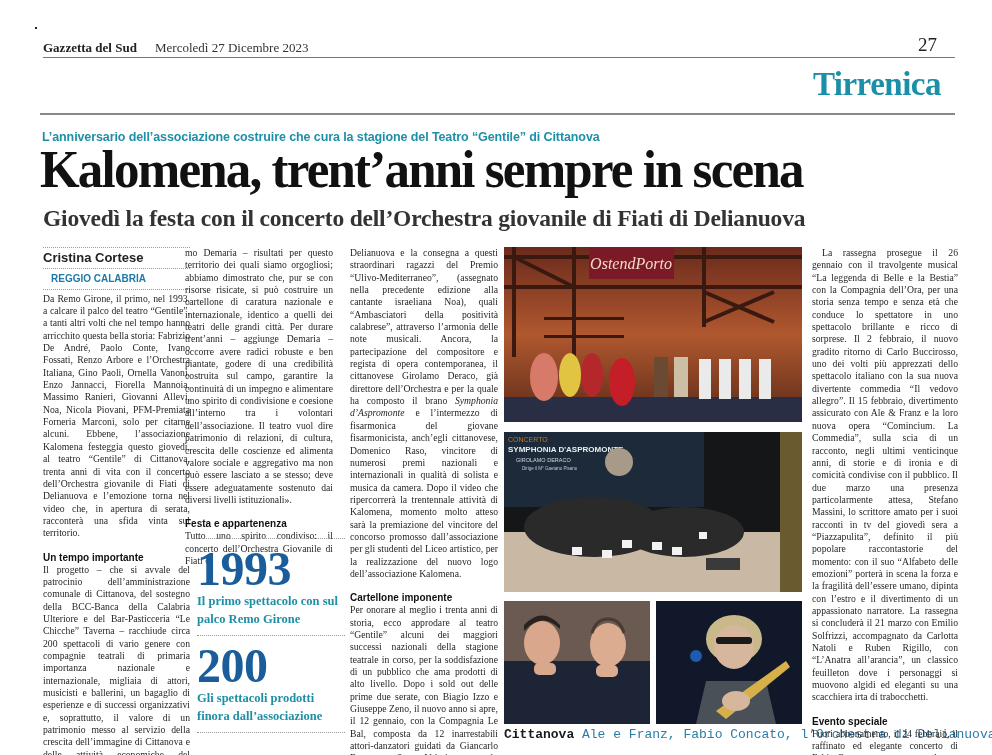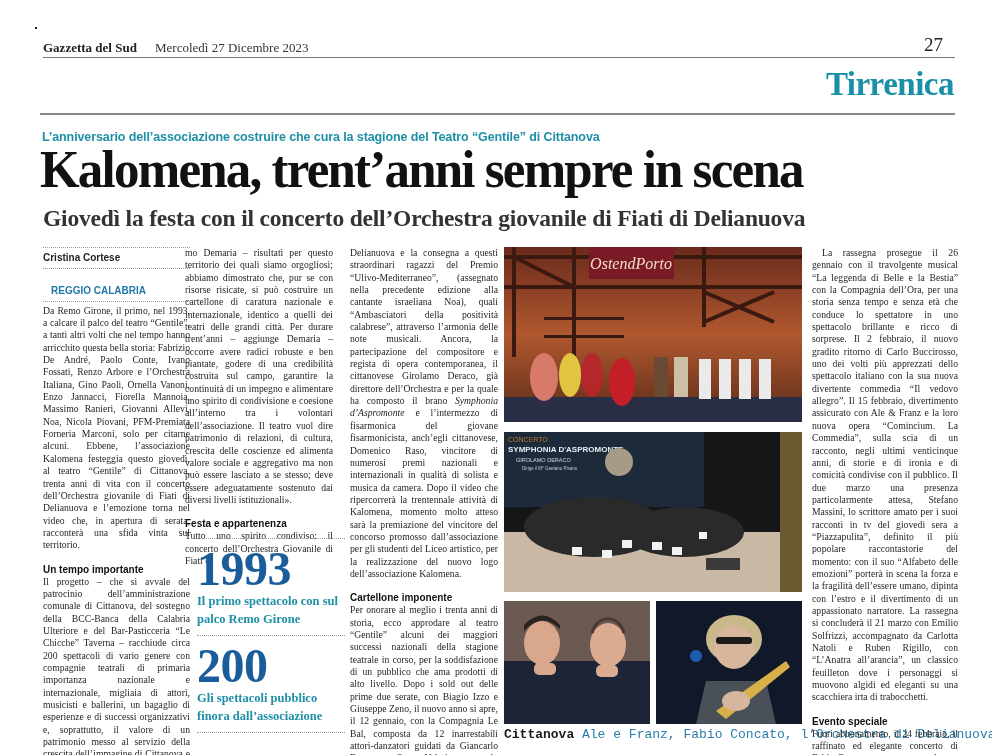--- a/index.html
+++ b/index.html
@@ -4,44 +4,44 @@
 <style>
   * { box-sizing: border-box; margin: 0; padding: 0; }
   html, body { width: 992px; height: 755px; background: #ffffff; overflow: hidden; }
   body { position: relative; font-family: "DejaVu Serif", serif; color: #1a1a1a; }
 
   .dot { position: absolute; left: 35px; top: 27px; width: 2px; height: 2px; background: #222; }
 
   .masthead { position: absolute; left: 43px; top: 38px; width: 912px; height: 20px; border-bottom: 1.5px solid #777; text-align: center; }
   .masthead .paper { position: absolute; left: 0; top: 2px; font-family: "Liberation Serif", serif; font-weight: bold; font-size: 13px; color: #222; }
   .masthead .date { position: absolute; left: 90px; top: 2px; font-family: "Liberation Serif", serif; font-size: 13px; color: #333; margin-left: 22px; }
-  .masthead .pagenum { position: absolute; right: 12px; top: -4px; font-family: "Liberation Serif", serif; font-size: 19px; color: #222; }
-
-  .section { position: absolute; right: 38px; top: 66px; font-family: "Liberation Serif", serif; font-weight: bold; font-size: 33px; color: #1a8fa8; letter-spacing: -0.5px; }
+  .masthead .pagenum { position: absolute; right: 18px; top: -4px; font-family: "Liberation Serif", serif; font-size: 19px; color: #222; }
+
+  .section { position: absolute; right: 51px; top: 66px; font-family: "Liberation Serif", serif; font-weight: bold; font-size: 33px; color: #1a8fa8; letter-spacing: -0.5px; }
 
   .rule-top { position: absolute; left: 40px; top: 113px; width: 915px; height: 0; border-top: 2px solid #888; }
 
   .kicker { position: absolute; left: 42px; top: 130px; font-family: "Liberation Sans", sans-serif; font-weight: bold; font-size: 12.5px; color: #1f8fa6; white-space: nowrap; letter-spacing: -0.1px; }
   .headline { position: absolute; left: 40px; top: 140px; font-family: "Liberation Serif", serif; font-weight: bold; font-size: 52px; color: #111; letter-spacing: -1.8px; white-space: nowrap; transform: scaleX(0.98); transform-origin: left; }
   .subhead { position: absolute; left: 43px; top: 205px; font-family: "Liberation Serif", serif; font-size: 23.5px; color: #333; white-space: nowrap; letter-spacing: -0.2px; }
 
   .col { position: absolute; font-family: "Liberation Serif", serif; font-size: 9.7px; line-height: 12.35px; color: #262626; text-align: justify; hyphens: manual; }
   .col p { margin: 0; }
   .col p.indent { text-indent: 10px; }
   .col .sh { font-family: "Liberation Sans", sans-serif; font-weight: bold; font-size: 10px; color: #111; margin-top: 11px; line-height: 13px; }
 
   .col1 { left: 43px; top: 247px; width: 147px; }
   .col2 { left: 185px; top: 247px; width: 148px; }
   .col3 { left: 350px; top: 247px; width: 148px; }
   .col5 { left: 812px; top: 247px; width: 146px; }
 
   .dotline { border-top: 1px dotted #9a9a9a; height: 0; }
 
-  .byline { font-family: "Liberation Sans", sans-serif; font-weight: bold; font-size: 10px; color: #222; padding: 4px 0 4px; }
-  .dateline { font-family: "Liberation Sans", sans-serif; font-weight: bold; font-size: 10px; color: #1f79a8; padding: 4px 8px 3px; margin-top: 12px; }
+  .byline { font-family: "Liberation Sans", sans-serif; font-weight: bold; font-size: 13px; color: #222; padding: 4px 0 4px; }
+  .dateline { font-family: "Liberation Sans", sans-serif; font-weight: bold; font-size: 10px; color: #1f79a8; padding: 4px 8px 3px; }
 
   .facts { position: absolute; left: 197px; top: 538px; width: 148px; }
   .fact-num { font-family: "Liberation Serif", serif; font-weight: bold; font-size: 48px; line-height: 46px; color: #1a5d9a; letter-spacing: -0.5px; margin-top: 7px; }
   .fact-desc { font-family: "Liberation Serif", serif; font-weight: bold; font-size: 12.5px; line-height: 18px; color: #1f8fa6; margin-bottom: 7px; }
 
   .photo { position: absolute; overflow: hidden; }
   .photo svg { display: block; }
   .photo1 { left: 504px; top: 247px; width: 298px; height: 175px; }
   .photo2 { left: 504px; top: 432px; width: 298px; height: 160px; }
   .photo3 { left: 504px; top: 601px; width: 146px; height: 123px; }
@@ -86,21 +86,21 @@
   <div class="sh">Festa e appartenenza</div>
   <p>Tutto uno spirito condiviso: il concerto dell’Orchestra Giovanile di Fiati di</p>
 </div>
 
 <div class="facts">
   <div class="dotline"></div>
   <div class="fact-num">1993</div>
   <div class="fact-desc">Il primo spettacolo con sul palco Remo Girone</div>
   <div class="dotline"></div>
   <div class="fact-num">200</div>
-  <div class="fact-desc">Gli spettacoli pubblico finora dall’associazione</div>
+  <div class="fact-desc">Gli spettacoli prodotti finora dall’associazione</div>
   <div class="dotline"></div>
 </div>
 
 <div class="col col3">
   <p><span>Delianuova e la consegna a questi straordinari ragazzi del Premio “Ulivo-Mediterraneo”, (assegnato nella precedente edizione alla cantante israeliana Noa), quali “Ambasciatori della positività calabrese”, attraverso l’armonia delle note musicali. Ancora, la partecipazione del compositore e regista di opera contemporanea, il cittanovese Girolamo Deraco, già direttore dell’Orchestra e per la quale ha composto il brano </span><i>Symphonia d’Aspromonte</i><span> e l’intermezzo di fisarmonica del giovane fisarmonicista, anch’egli cittanovese, Domenico Raso, vincitore di numerosi premi nazionali e internazionali in qualità di solista e musica da camera. Dopo il video che ripercorrerà la trentennale attività di Kalomena, momento molto atteso sarà la premiazione del vincitore del concorso promosso dall’associazione per gli studenti del Liceo artistico, per la realizzazione del nuovo logo dell’associazione Kalomena.</span></p>
   <div class="sh">Cartellone imponente</div>
   <p>Per onorare al meglio i trenta anni di storia, ecco approdare al teatro “Gentile” alcuni dei maggiori successi nazionali della stagione teatrale in corso, per la soddisfazione di un pubblico che ama prodotti di alto livello. Dopo i sold out delle prime due serate, con Biagio Izzo e Giuseppe Zeno, il nuovo anno si apre, il 12 gennaio, con la Compagnia Le Bal, composta da 12 inarrestabili attori-danzatori guidati da Giancarlo Fares e Sara Valerio, con lo spettacolo “L’Italia che balla dal 1940 al 2001”, che accompagnerà il pubblico in un appassionante viaggio nel tempo scandito dalla musica che si fa drammaturgia.</p>
 </div>
 
 <div class="photo photo1">

